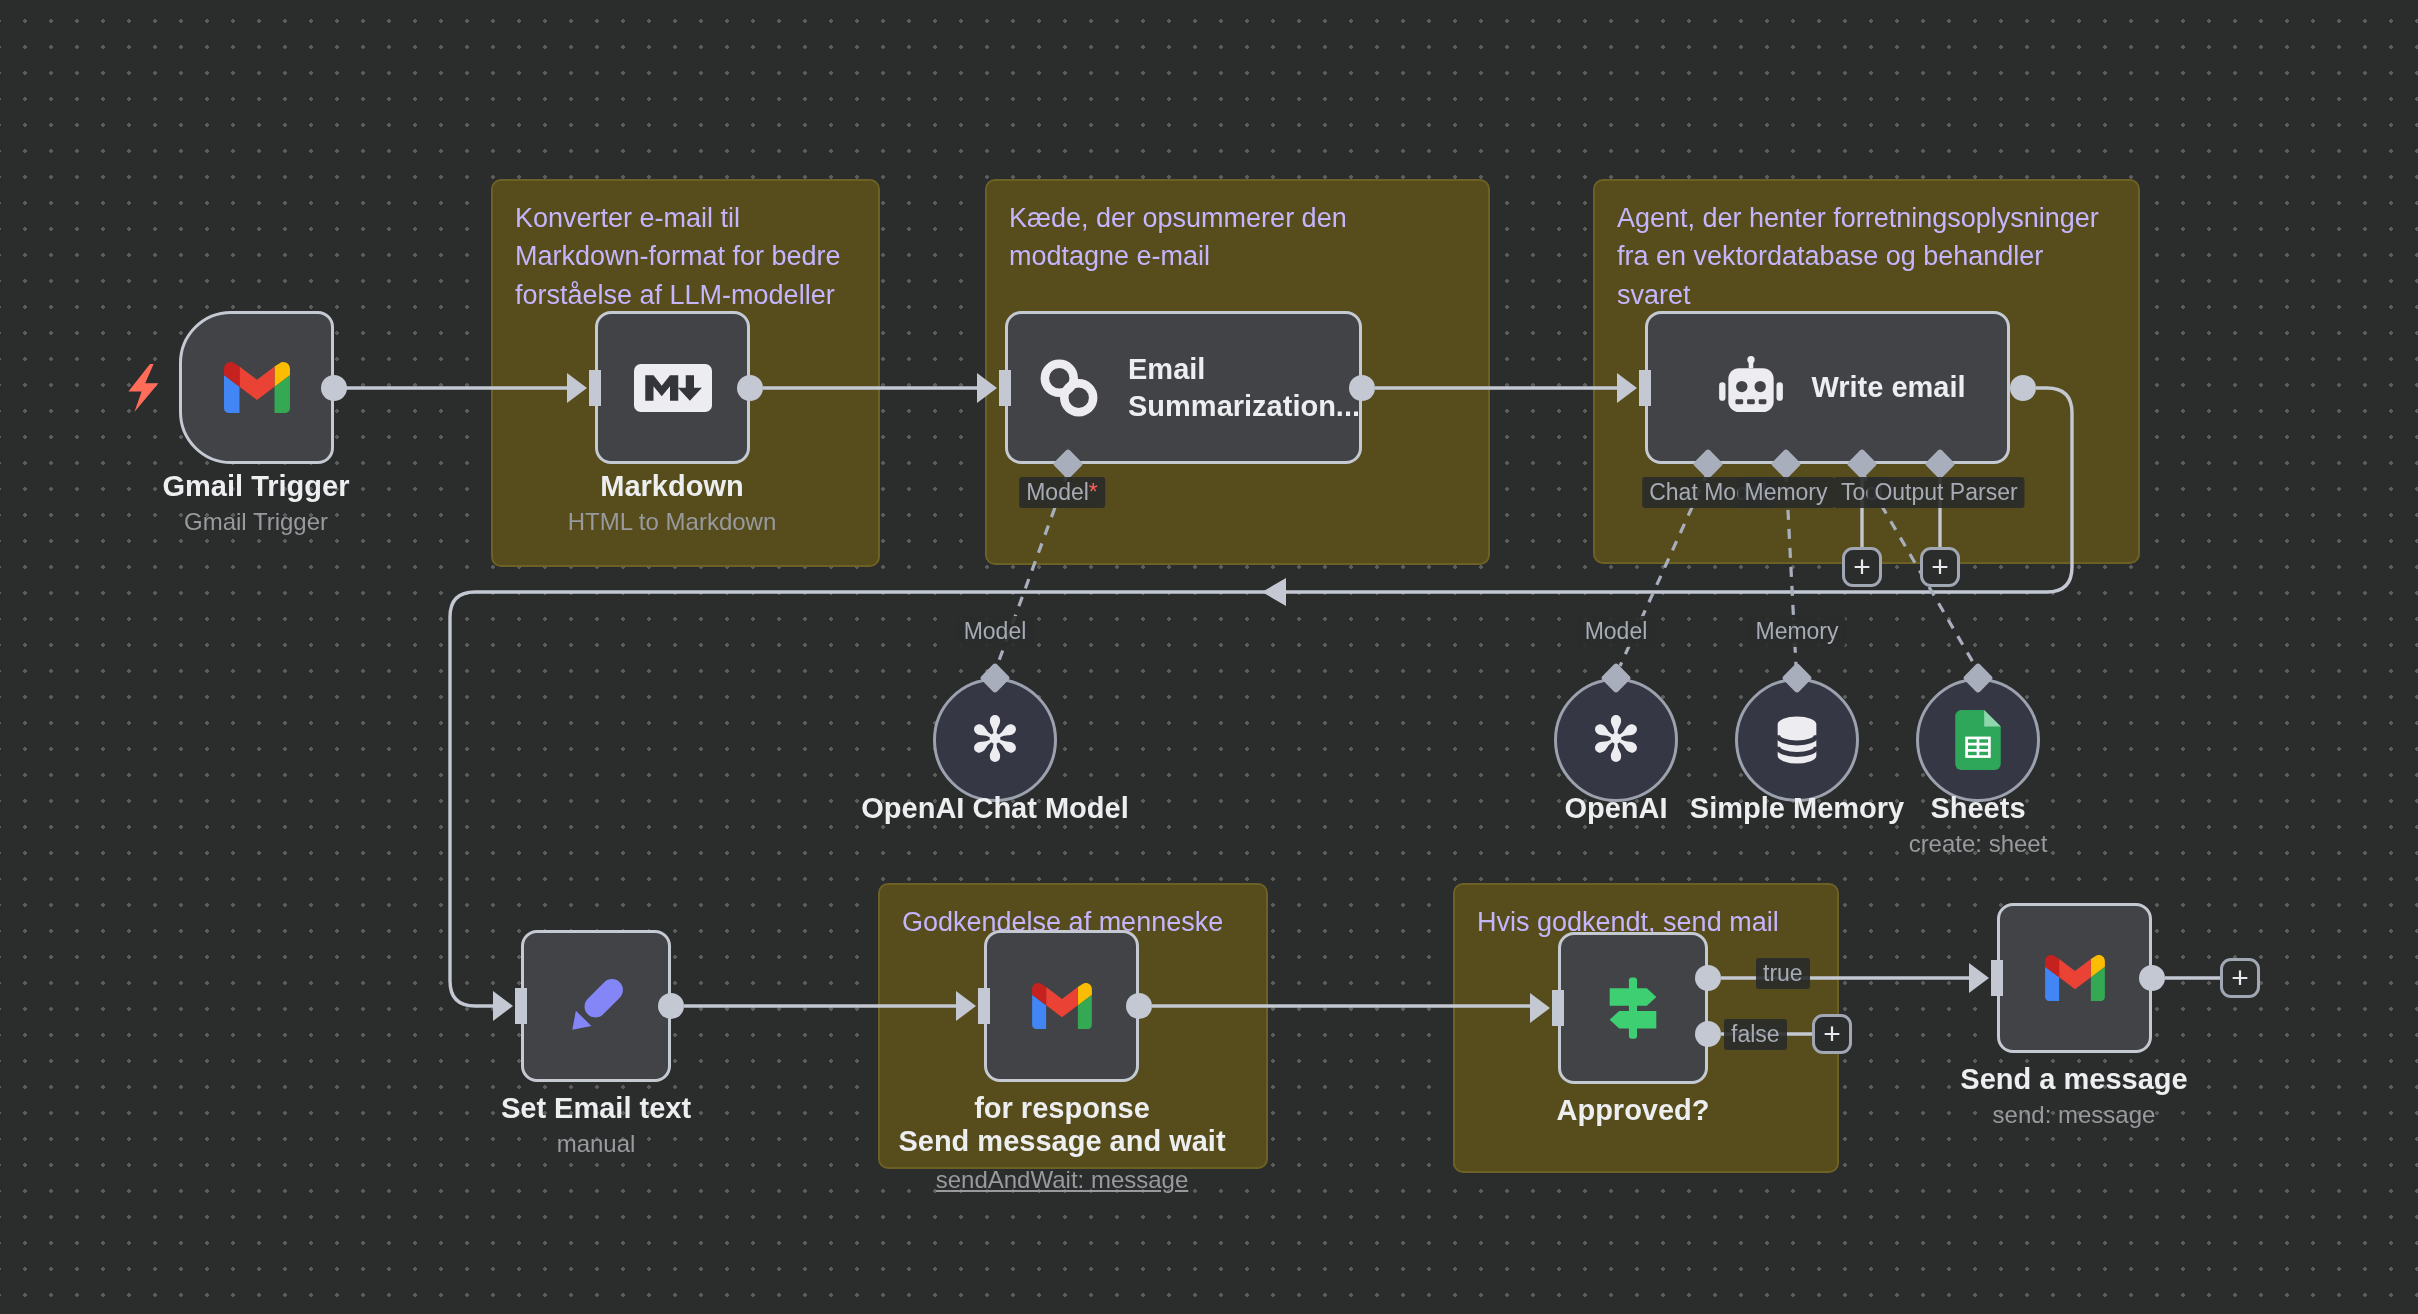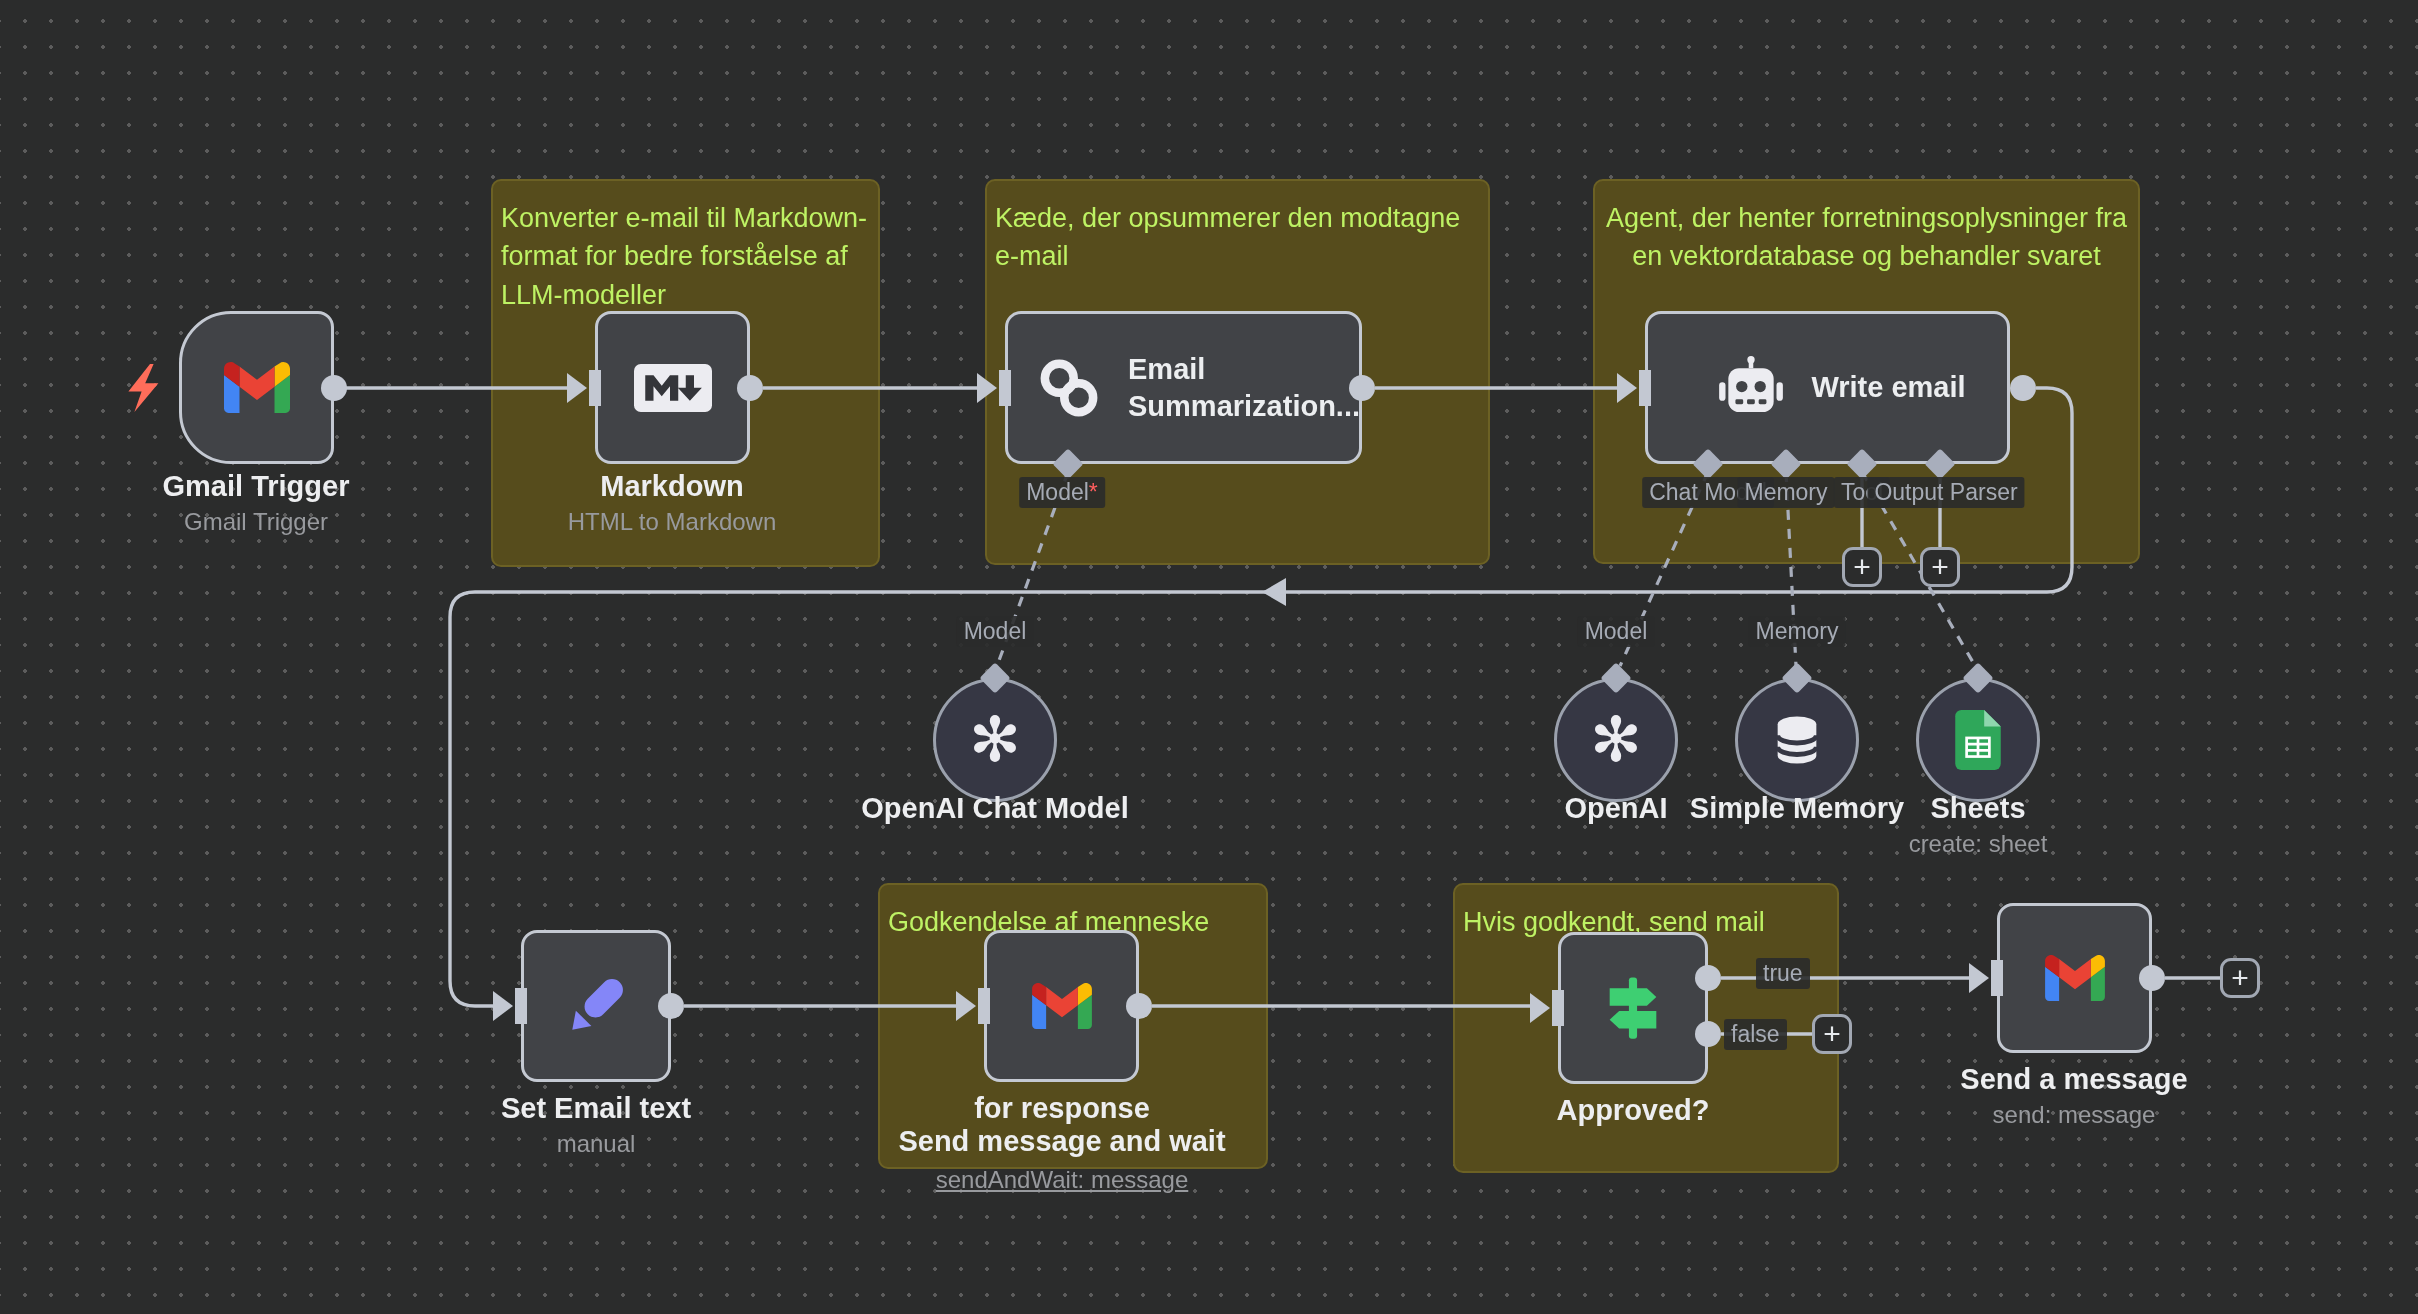--- a/index.html
+++ b/index.html
@@ -6,21 +6,21 @@
   body{
     width:2418px;height:1314px;position:relative;overflow:hidden;
     background-color:#2b2c2c;
     background-image:radial-gradient(circle,#5c5c5c 1.6px,transparent 1.8px);
     background-size:26px 26px;background-position:12px 8px;
     font-family:"Liberation Sans","DejaVu Sans",sans-serif;
     -webkit-font-smoothing:antialiased;
   }
   .sticky{
     position:absolute;background:#564c1c;border:2px solid #6c6124;border-radius:10px;
-    padding:18px 8px;box-sizing:border-box;color:#bef264;font-size:27px;line-height:1.42;
+    padding:18px 22px;box-sizing:border-box;color:#c4b5fd;font-size:27px;line-height:1.42;
   }
   .node{
     position:absolute;background:#414347;border:3.5px solid #c4c9d2;border-radius:16px;
     box-sizing:border-box;display:flex;align-items:center;justify-content:center;
   }
   .node-wide{justify-content:flex-start;padding-left:28px;gap:26px;}
   .node-title-in{color:#eceef0;font-size:29px;font-weight:600;line-height:1.25;}
   .circle-node{
     position:absolute;width:124px;height:124px;border-radius:50%;
     background:#363744;border:3.5px solid #9ba1ad;box-sizing:border-box;
@@ -65,21 +65,21 @@
   .lightning{position:absolute;}
   svg.layer{position:absolute;left:0;top:0;pointer-events:none;}
   .icon-box{display:flex;align-items:center;justify-content:center;}
   .openai-glyph{font-family:"DejaVu Sans",sans-serif;color:#ececf1;font-size:62px;line-height:1;}
 </style>
 </head>
 <body>
 
 <div class="sticky" style="left:491px;top:179px;width:389px;height:388px;"><span>Konverter e-mail til Markdown-format for bedre forståelse af LLM-modeller</span></div>
 <div class="sticky" style="left:985px;top:179px;width:505px;height:386px;"><span>Kæde, der opsummerer den modtagne e-mail</span></div>
-<div class="sticky" style="left:1593px;top:179px;width:547px;height:385px;text-align:center;"><span>Agent, der henter forretningsoplysninger fra en vektordatabase og behandler svaret</span></div>
+<div class="sticky" style="left:1593px;top:179px;width:547px;height:385px;"><span>Agent, der henter forretningsoplysninger fra en vektordatabase og behandler svaret</span></div>
 <div class="sticky" style="left:878px;top:883px;width:390px;height:286px;"><span>Godkendelse af menneske</span></div>
 <div class="sticky" style="left:1453px;top:883px;width:386px;height:290px;"><span>Hvis godkendt, send mail</span></div>
 
 <svg class="layer" width="2418" height="1314">
   <g stroke="#c3c8d2" stroke-width="3.4" fill="none">
     <path d="M345 388 H567"></path>
     <path d="M763 388 H977"></path>
     <path d="M1375 388 H1617"></path>
     <path d="M2036 388 H2047 Q2072 388 2072 413 V567 Q2072 592 2047 592 H475 Q450 592 450 617 V981 Q450 1006 475 1006 H493"></path>
     <path d="M684 1006 H956"></path>

